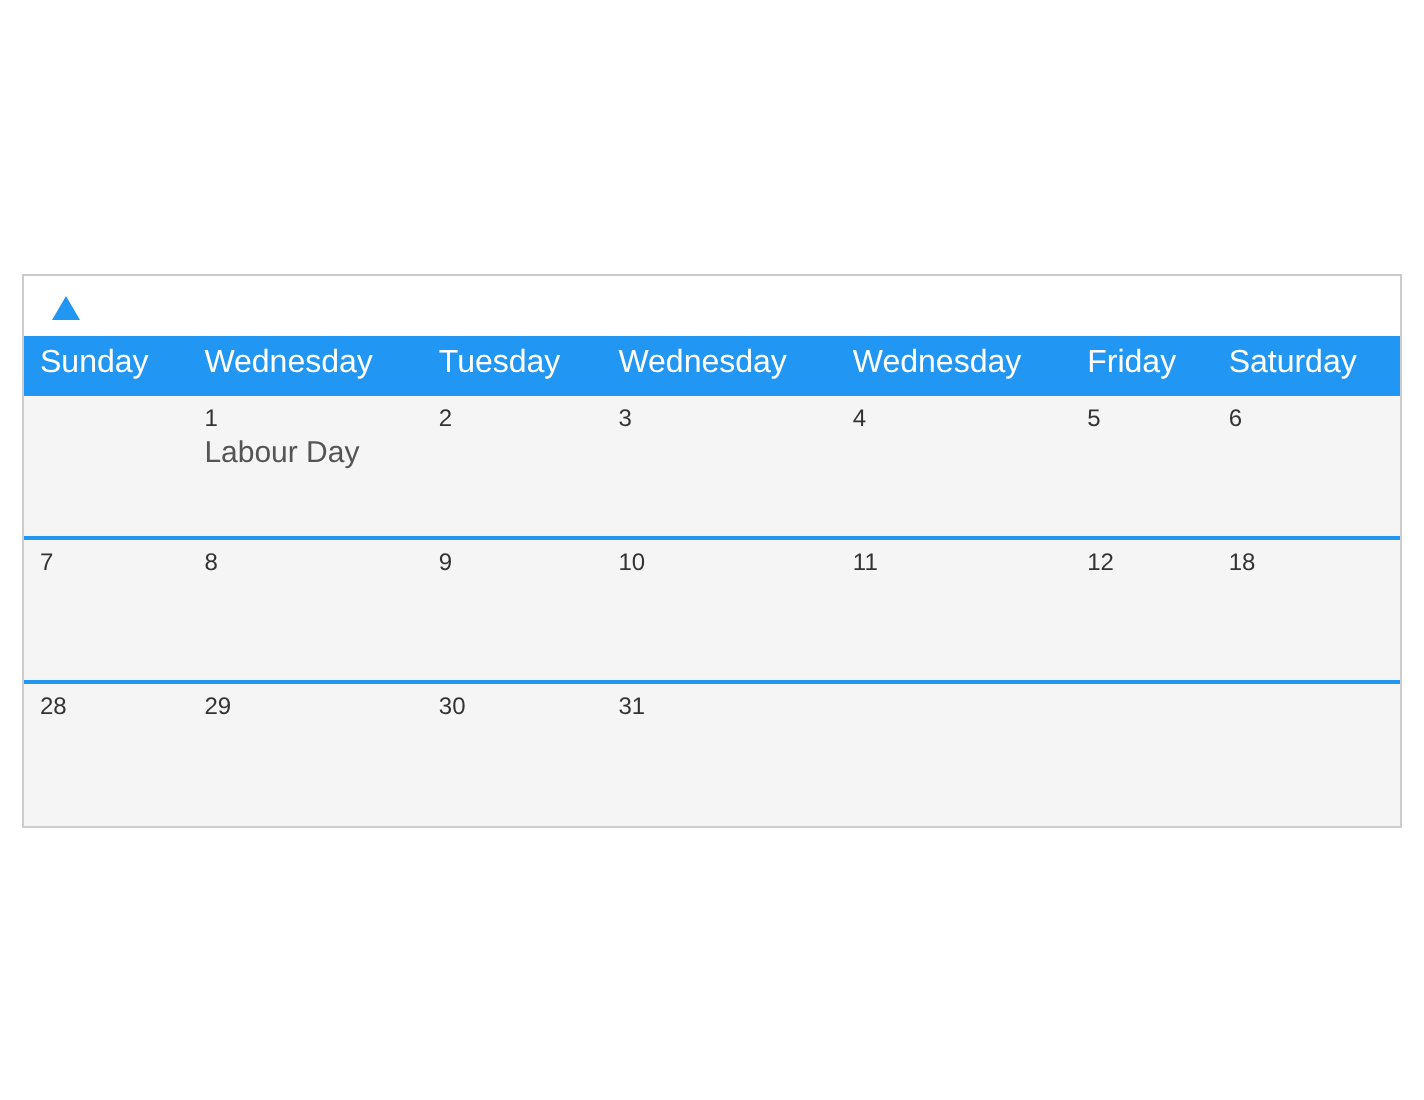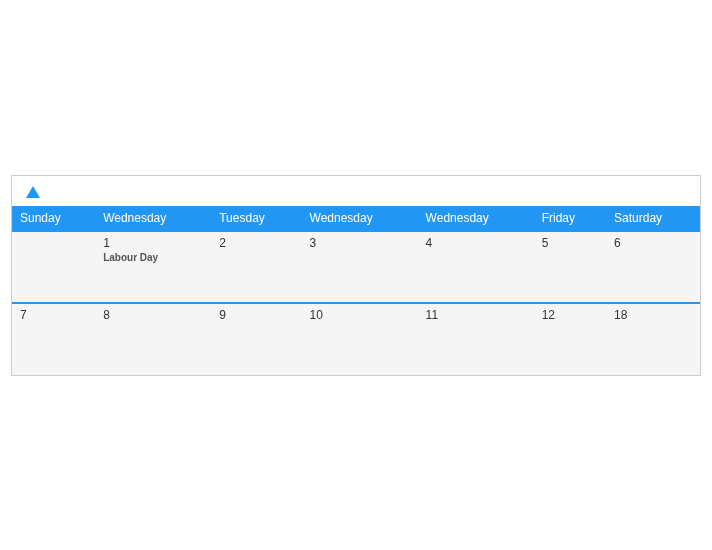--- a/index.html
+++ b/index.html
@@ -43,46 +43,45 @@
       text-align: right;
       min-width: 130px;
     }
     .calendar-grid {
       width: 100%;
       border-collapse: collapse;
     }
     .calendar-grid th {
       background: #2196F3;
       color: #fff;
-      font-size: 12px;
+      font-size: 16px;
       font-weight: normal;
       padding: 5px 8px;
       text-align: left;
       border: none;
     }
     .calendar-grid td {
       border-top: 2px solid #2196F3;
       background: #f5f5f5;
       vertical-align: top;
       padding: 4px 8px 2px 8px;
       height: 72px;
       font-size: 12px;
       color: #333;
     }
     .day-number {
       font-size: 12px;
       color: #333;
       display: block;
     }
     .holiday-label {
-      font-size: 10px;
+      font-size: 15px;
       color: #555;
       display: block;
       margin-top: 2px;
-      font-weight: bold;
     }
   </style>
 </head>
 <body>
 
 <div class="calendar-container">
   <div class="calendar-header">
     <div class="logo">
       <div style="display:flex;flex-direction:column;align-items:flex-start;">
         <div style="display:flex;align-items:center;gap:2px;">
@@ -146,15 +145,32 @@
           <td>
             <span class="day-number">11</span>
           </td>
           <td>
             <span class="day-number">12</span>
           </td>
           <td>
             <span class="day-number">18</span>
           </td>
         </tr>
+        <tr>
+          <td>
+            <span class="day-number">28</span>
+          </td>
+          <td>
+            <span class="day-number">29</span>
+          </td>
+          <td>
+            <span class="day-number">30</span>
+          </td>
+          <td>
+            <span class="day-number">31</span>
+          </td>
+          <td></td>
+          <td></td>
+          <td></td>
+        </tr>
       </tbody>
   </table>
 </div>
 
 </body></html>

